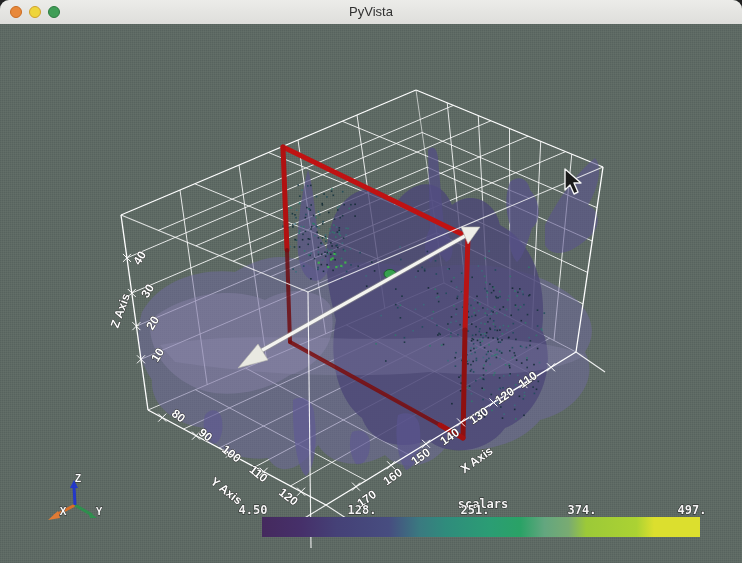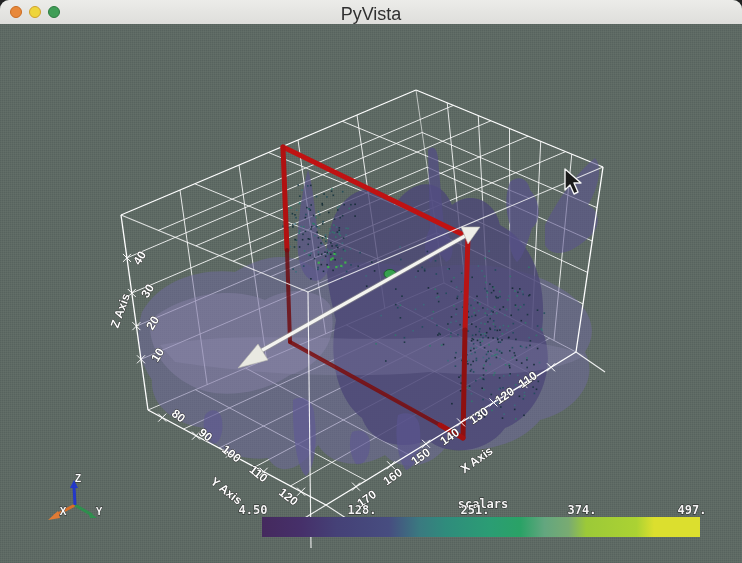--- a/index.html
+++ b/index.html
@@ -14,21 +14,21 @@
     background:linear-gradient(#ecece9,#dededb);
     border-bottom:1px solid #a9a9a6;
   }
   .traffic{position:absolute;left:10px;top:6px;display:flex;gap:7px;}
   .tbtn{width:12px;height:12px;border-radius:50%;display:inline-block;box-sizing:border-box;}
   .tbtn.close{background:#e8883a;border:1px solid #c96b22;}
   .tbtn.min{background:#eed53c;border:1px solid #cfa02e;}
   .tbtn.max{background:#3f9e56;border:1px solid #2d7a40;}
   .title{
     position:absolute;left:0;right:0;top:4px;text-align:center;
-    font-size:18px;color:#303030;
+    font-size:13px;color:#303030;
   }
   .viewport{position:absolute;top:24px;left:0;width:742px;height:539px;}
   svg{display:block;}
   .lbl{font:bold 12px "Liberation Sans",sans-serif;fill:#ffffff;stroke:#2e2e2e;stroke-width:.9px;paint-order:stroke;}
   .mono{font:bold 12px "DejaVu Sans Mono",monospace;fill:#f4f4f4;stroke:#1f1f1f;stroke-width:.9px;paint-order:stroke;}
   .axlbl{font:bold 10px "Liberation Sans",sans-serif;fill:#fdfdfd;stroke:#2e2e2e;stroke-width:.8px;paint-order:stroke;}
 </style>
 </head>
 <body>
 

